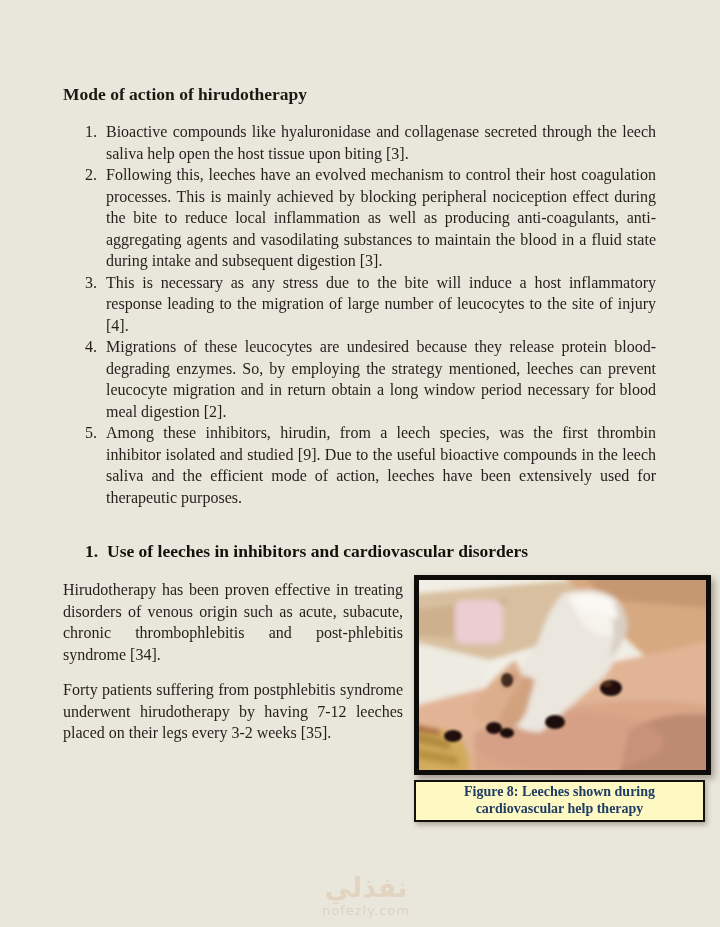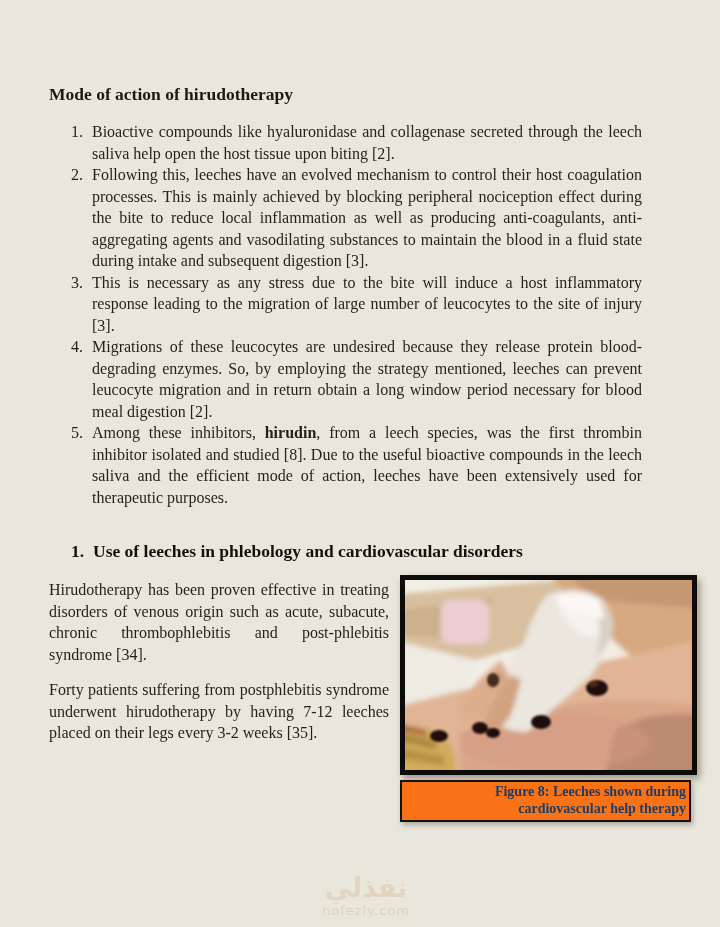--- a/index.html
+++ b/index.html
@@ -11,21 +11,21 @@
     width: 720px;
     height: 927px;
     background: #e9e6db;
     font-family: "Liberation Serif", "DejaVu Serif", serif;
     color: #241f1a;
     overflow: hidden;
   }
 
   .main {
     position: absolute;
-    left: 49px;
+    left: 63px;
     top: 84px;
     width: 648px;
   }
 
   .doc-heading {
     font-size: 17.5px;
     font-weight: bold;
     margin: 0 0 16px 0;
     width: 593px;
     color: #1c1813;
@@ -34,21 +34,21 @@
   .olist {
     margin-left: 22px;
     width: 571px;
     font-size: 16px;
     line-height: 21.5px;
   }
   .oitem { display: flex; }
   .onum { width: 21px; flex: none; }
   .otext { flex: 1; text-align: justify; }
   .otext p { margin: 0; }
-  .bold-word { font-weight: bold; }
+  .bold-word { font-weight: normal; }
 
   .sec-heading {
     display: flex;
     margin: 33px 0 0 22px;
     width: 571px;
     font-size: 17.5px;
     font-weight: bold;
     color: #14110d;
   }
   .sec-num { width: 22px; flex: none; }
@@ -75,23 +75,23 @@
     background: #e8dfd2;
     box-shadow: 3px 4px 7px rgba(70,60,45,0.45);
     overflow: hidden;
   }
   .figure-frame svg { display: block; width: 100%; height: 100%; }
 
   .caption-box {
     width: 291px;
     margin-top: 5px;
     border: 2.5px solid #121110;
-    background: #f97316;
+    background: #fef9c3;
     padding: 2px 3px 3px 3px;
-    text-align: right;
+    text-align: center;
     font-size: 14px;
     line-height: 16.5px;
     font-weight: bold;
     color: #1e3c64;
     box-shadow: 2px 3px 5px rgba(70,60,45,0.35);
   }
 
   .watermark {
     position: absolute;
     left: 0;
@@ -125,57 +125,57 @@
 
   <div class="main">
 
     <h1 class="doc-heading">Mode of action of hirudotherapy</h1>
 
     <div class="olist">
 
       <div class="oitem">
         <span class="onum">1.</span>
         <div class="otext">
-          <p>Bioactive compounds like hyaluronidase and collagenase secreted through the leech saliva help open the host tissue upon biting [2].</p>
+          <p>Bioactive compounds like hyaluronidase and collagenase secreted through the leech saliva help open the host tissue upon biting [3].</p>
         </div>
       </div>
 
       <div class="oitem">
         <span class="onum">2.</span>
         <div class="otext">
           <p>Following this, leeches have an evolved mechanism to control their host coagulation processes. This is mainly achieved by blocking peripheral nociception effect during the bite to reduce local inflammation as well as producing anti-coagulants, anti-aggregating agents and vasodilating substances to maintain the blood in a fluid state during intake and subsequent digestion [3].</p>
         </div>
       </div>
 
       <div class="oitem">
         <span class="onum">3.</span>
         <div class="otext">
-          <p>This is necessary as any stress due to the bite will induce a host inflammatory response leading to the migration of large number of leucocytes to the site of injury [3].</p>
+          <p>This is necessary as any stress due to the bite will induce a host inflammatory response leading to the migration of large number of leucocytes to the site of injury [4].</p>
         </div>
       </div>
 
       <div class="oitem">
         <span class="onum">4.</span>
         <div class="otext">
           <p>Migrations of these leucocytes are undesired because they release protein blood-degrading enzymes. So, by employing the strategy mentioned, leeches can prevent leucocyte migration and in return obtain a long window period necessary for blood meal digestion [2].</p>
         </div>
       </div>
 
       <div class="oitem">
         <span class="onum">5.</span>
         <div class="otext">
-          <p><span>Among these inhibitors, </span><span class="bold-word">hirudin</span><span>, from a leech species, was the first thrombin inhibitor isolated and studied [8]. Due to the useful bioactive compounds in the leech saliva and the efficient mode of action, leeches have been extensively used for therapeutic purposes.</span></p>
+          <p><span>Among these inhibitors, </span><span class="bold-word">hirudin</span><span>, from a leech species, was the first thrombin inhibitor isolated and studied [9]. Due to the useful bioactive compounds in the leech saliva and the efficient mode of action, leeches have been extensively used for therapeutic purposes.</span></p>
         </div>
       </div>
 
     </div>
 
     <div class="sec-heading">
       <span class="sec-num">1.</span>
-      <span>Use of leeches in phlebology and cardiovascular disorders</span>
+      <span>Use of leeches in inhibitors and cardiovascular disorders</span>
     </div>
 
     <div class="columns">
 
       <div class="left-col">
         <p>Hirudotherapy has been proven effective in treating disorders of venous origin such as acute, subacute, chronic thrombophlebitis and post-phlebitis syndrome [34].</p>
         <p>Forty patients suffering from postphlebitis syndrome underwent hirudotherapy by having 7-12 leeches placed on their legs every 3-2 weeks [35].</p>
       </div>
 
       <div class="right-col">

